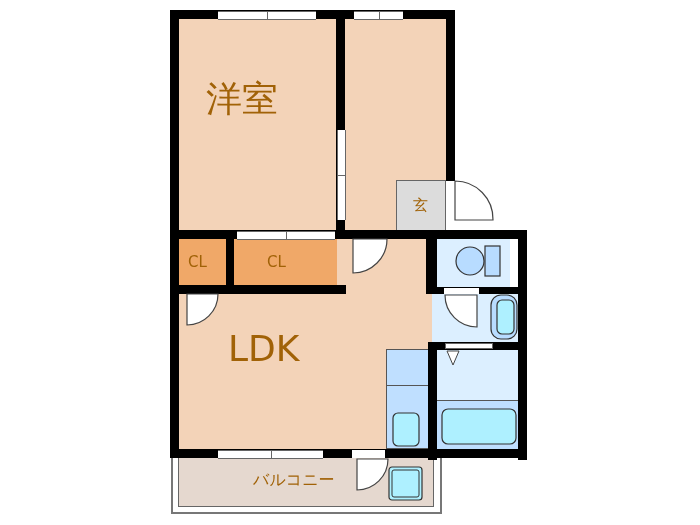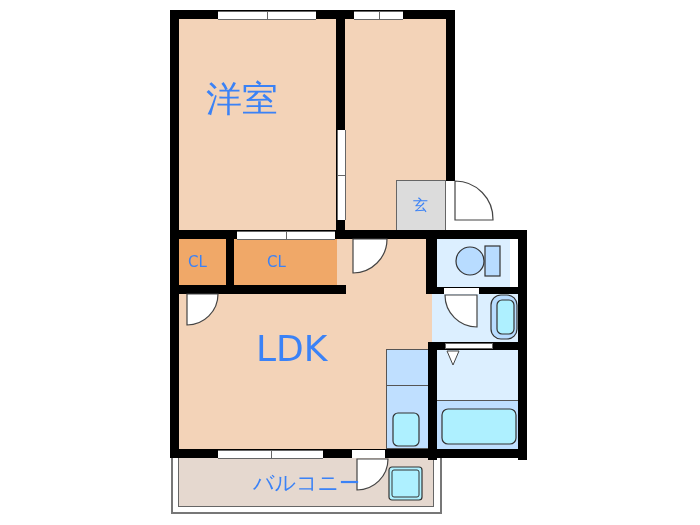--- a/index.html
+++ b/index.html
@@ -1,19 +1,19 @@
 <!DOCTYPE html>
 <html><head>
 <meta charset="utf-8">
 <style>
   html, body { margin:0; padding:0; background:#ffffff; }
   body { width:700px; height:525px; position:relative; overflow:hidden; font-family:"DejaVu Sans", sans-serif; }
   .abs { position:absolute; box-sizing:border-box; }
   .wall { position:absolute; background:#000; }
-  .room-label { position:absolute; color:#3b82f6; line-height:1.05; text-align:center; }
+  .room-label { position:absolute; color:#a16207; line-height:1.05; text-align:center; }
   .win { position:absolute; background:#fff; border-top:1px solid #666; border-bottom:1px solid #666; }
   .win .mid { position:absolute; top:0; bottom:0; left:50%; width:1px; background:#666; }
   .winv { position:absolute; background:#fff; border-left:1px solid #666; border-right:1px solid #666; }
   .winv .mid { position:absolute; left:0; right:0; top:50%; height:1px; background:#666; }
   svg { position:absolute; overflow:visible; }
 </style>
 </head>
 <body>
 
 <div class="abs" style="left:171px;top:455px;width:271px;height:59px;border:2px solid #777;background:#fff;"></div>
@@ -103,19 +103,19 @@
   <rect x="1" y="1" width="26" height="33" rx="5" fill="#aef0ff" stroke="#333" stroke-width="1.2"></rect>
 </svg>
 <svg style="left:388px;top:466px;" width="35" height="35">
   <rect x="1" y="1" width="33" height="33" rx="3" fill="#aef0ff" stroke="#333" stroke-width="1.2"></rect>
   <rect x="4" y="4" width="27" height="27" rx="2" fill="none" stroke="#333" stroke-width="1"></rect>
 </svg>
 
 <div class="room-label" style="left:206px;top:80px;font-size:36px;">
   <div>洋室</div>
 </div>
-<div class="room-label" style="left:228px;top:330px;font-size:36px;margin-left:28px;">
+<div class="room-label" style="left:228px;top:330px;font-size:36px;">
   <div>LDK</div>
 </div>
 <div class="room-label" style="left:188px;top:255px;font-size:15px;">CL</div>
 <div class="room-label" style="left:267px;top:255px;font-size:15px;">CL</div>
 <div class="room-label" style="left:413px;top:198px;font-size:15px;">玄</div>
-<div class="room-label" style="left:253px;top:472px;font-size:21px;">バルコニー</div>
+<div class="room-label" style="left:253px;top:472px;font-size:16px;">バルコニー</div>
 
 </body></html>

